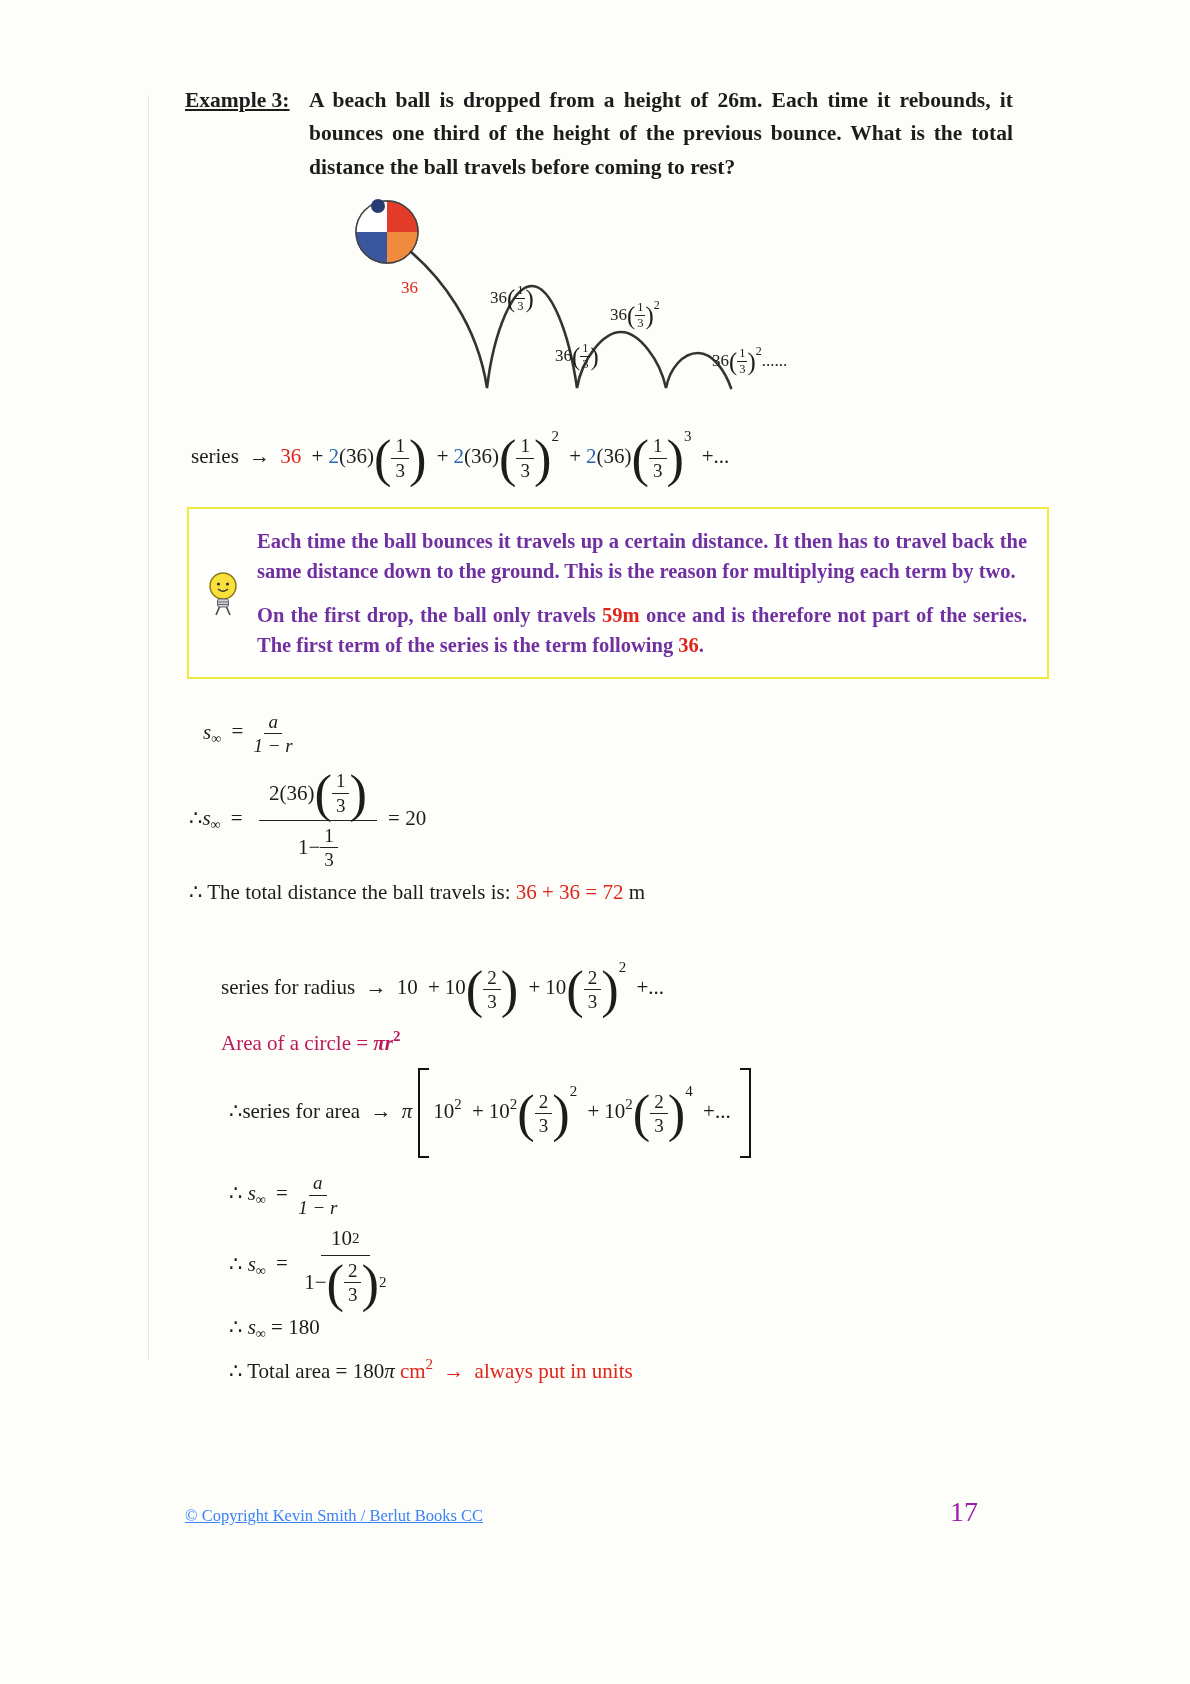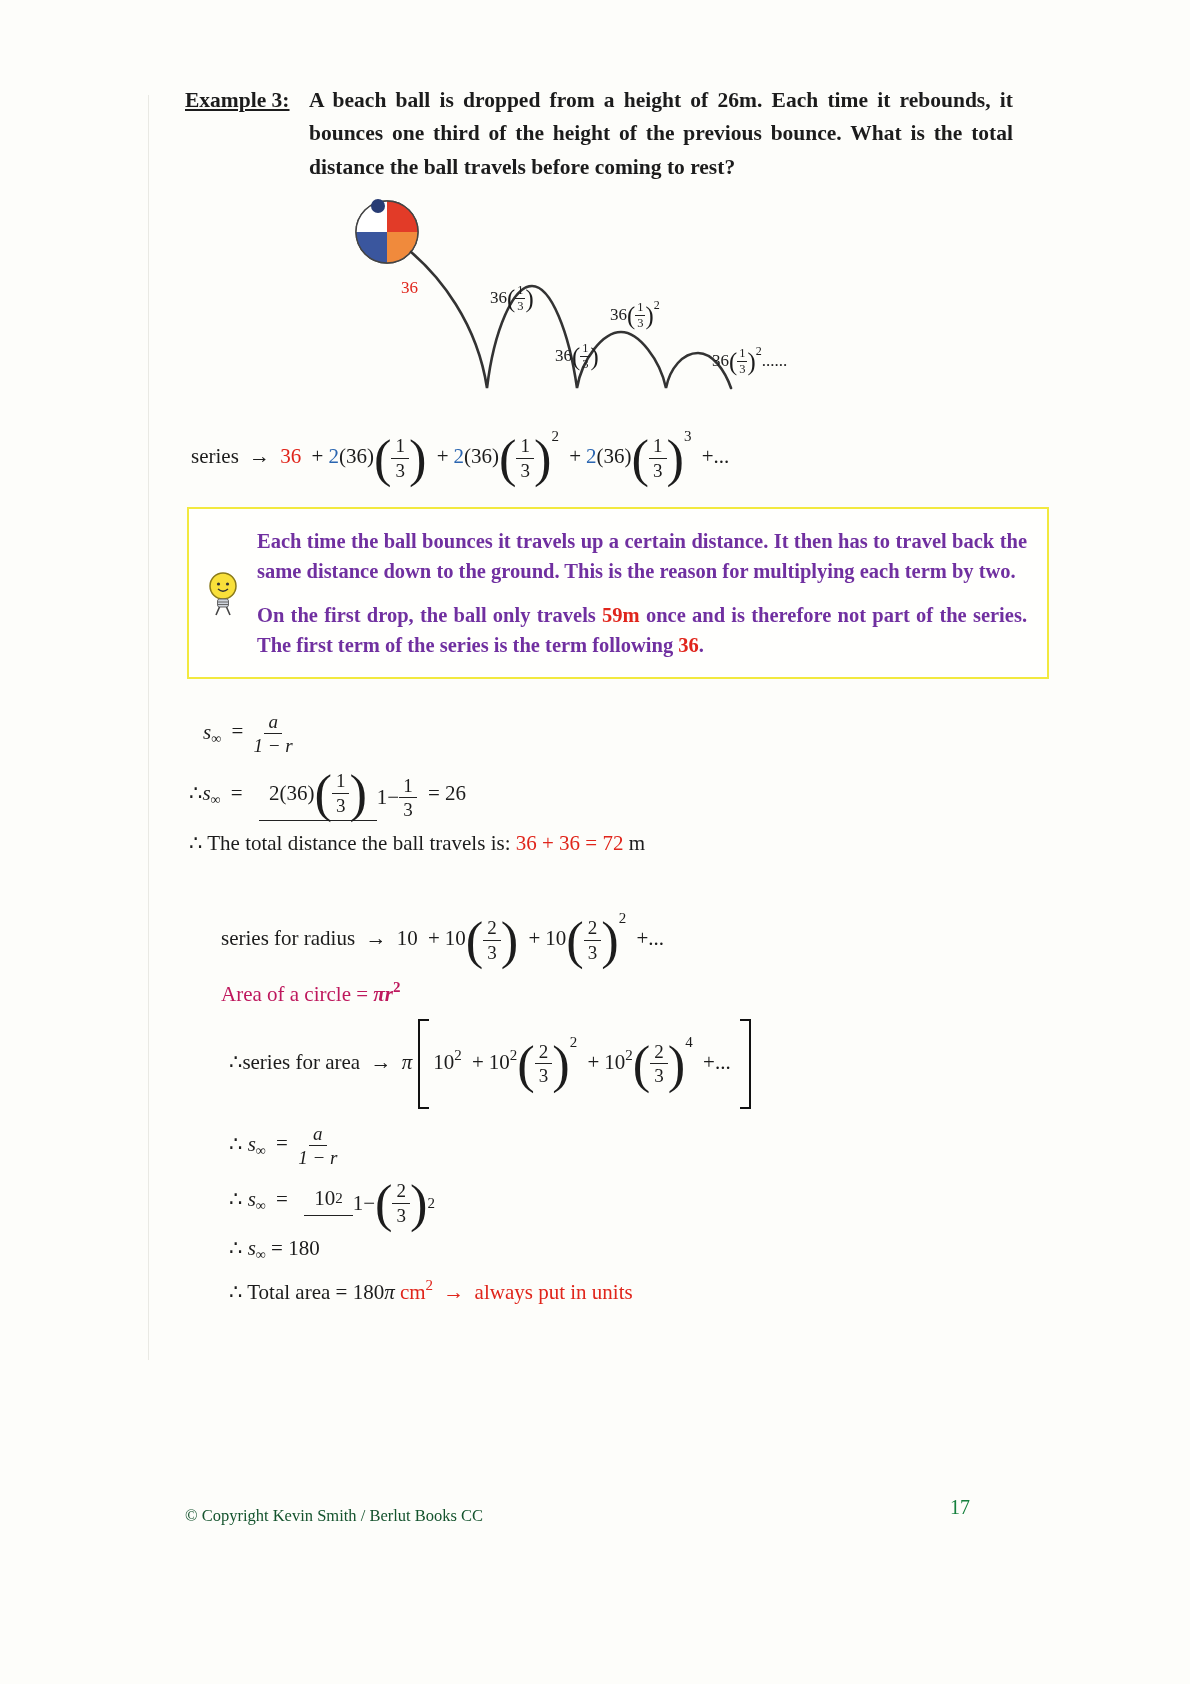--- a/index.html
+++ b/index.html
@@ -37,29 +37,29 @@
   .teal{color:#be185d;}
   .inf{font-size:14px;vertical-align:-4px;}
 
   .tipbox{display:flex;margin:26px 0 0 2px;width:824px;border:2px solid #f2e93e;
           background:#fffffd;padding:18px 20px 16px 14px;gap:14px;align-items:center;}
   .bulbcol{flex:0 0 40px;display:flex;justify-content:center;}
   .tiptext{color:#7030a0;font-weight:bold;font-size:20.5px;line-height:1.45;text-align:justify;flex:1;}
   .tiptext p{margin:0;}
   .tiptext p + p{margin-top:15px;}
 
-  .bigfrac{display:inline-flex;flex-direction:row;align-items:center;vertical-align:middle;margin:0 6px;}
+  .bigfrac{display:inline-flex;flex-direction:column;align-items:center;vertical-align:middle;margin:0 6px;}
   .bigfrac .bfn{display:inline-flex;align-items:center;border-bottom:1.4px solid #222;padding:0 10px 4px;}
   .bigfrac .bfd{display:inline-flex;align-items:center;padding-top:4px;}
 
   .lbr,.rbr{display:inline-block;width:9px;height:86px;vertical-align:middle;}
   .lbr{border:2.5px solid #111;border-right:none;margin:0 4px 0 6px;}
   .rbr{border:2.5px solid #111;border-left:none;margin:0 0 0 4px;}
-  .footer{position:absolute;left:185px;top:1506px;font-size:16.5px;color:#14532d;}
-  .pageno{position:absolute;left:950px;top:1496px;font-size:20px;color:#15803d;}
+  .footer{position:absolute;left:185px;top:1506px;font-size:16.5px;color:#3b82f6;text-decoration:underline;}
+  .pageno{position:absolute;left:950px;top:1496px;font-size:28px;color:#a21caf;}
 </style>
 </head>
 <body>
 
 <div class="sheet">
   <div class="scanline"></div>
 
   <div class="content">
 
     <div class="ex">
@@ -173,21 +173,21 @@
             <span class="bp">)</span>
           </span>
         <span class="bfd">
             <span>1−</span>
             <span class="frac">
               <span class="fn">1</span>
               <span class="fd">3</span>
             </span>
           </span>
       </span>
-      <span>= 26</span>
+      <span>= 20</span>
     </div>
 
     <div class="mathline" style="margin-top:10px;margin-left:4px">
       <span>∴ The total distance the ball travels is:</span>
       <span class="red">36 + 36 = 72</span>
       <span>m</span>
     </div>
 
     <div class="ex" style="margin-top:42px">
     </div>

